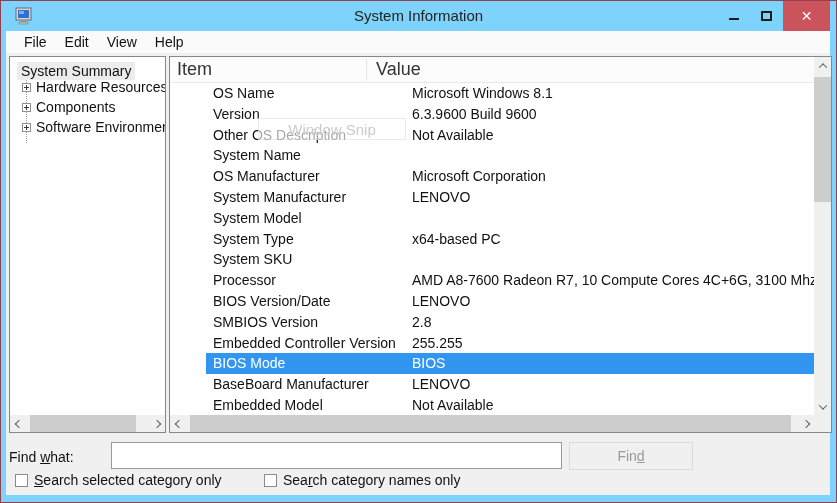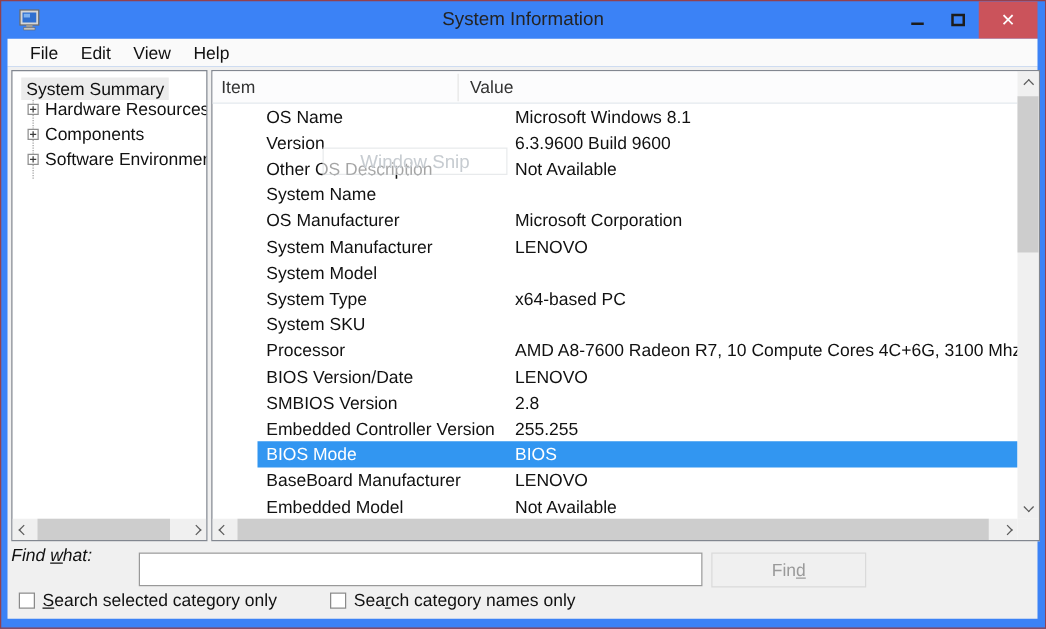--- a/index.html
+++ b/index.html
@@ -1,19 +1,19 @@
 <!DOCTYPE html>
 <html><head>
 <meta charset="utf-8">
 <style>
   * { margin:0; padding:0; box-sizing:border-box; }
   body { background:#333; font-family:"Liberation Sans", sans-serif; }
   .window{
     position:relative; width:837px; height:503px;
-    background:#3b82f6; border:1px solid #93404e; overflow:hidden;
+    background:#7dd3fc; border:1px solid #93404e; overflow:hidden;
     font-family:"Liberation Sans", sans-serif;
   }
   
   .titlebar{ position:absolute; top:0; left:0; right:0; height:30px; }
   .app-icon{ position:absolute; left:14px; top:6px; width:17px; height:18px; }
   .title-text{ position:absolute; left:0; right:0; top:0; height:30px; line-height:30px;
     text-align:center; font-size:15px; color:#232323; }
   .caption-btns{ position:absolute; right:6px; top:0; height:30px; display:flex; }
   .cap-btn{ height:30px; display:flex; align-items:center; justify-content:center; cursor:default; }
   .btn-min,.btn-max{ width:33px; }
@@ -35,21 +35,21 @@
     padding:1px 4px; background:#ececec; }
   .tree-item{ position:absolute; left:26px; font-size:14px; color:#111; white-space:nowrap; }
   .tree-line{ position:absolute; left:16px; top:20px; height:66px; border-left:1px dotted #a0a0a0; }
   .expander{ position:absolute; left:12px; width:9px; height:9px; background:#fff;
     border:1px solid #8f8f8f; }
   .expander::before{ content:""; position:absolute; left:1px; top:3px; width:5px; height:1px; background:#3c3c3c; }
   .expander::after{ content:""; position:absolute; left:3px; top:1px; width:1px; height:5px; background:#3c3c3c; }
   
   .right-pane{ left:163px; top:3px; width:663px; height:377px; overflow:hidden; }
   .list-header{ position:absolute; left:0; top:0; width:644px; height:26px; background:#fcfcfd;
-    border-bottom:1px solid #e4e9ee; font-size:14px; color:#333; }
+    border-bottom:1px solid #e4e9ee; font-size:18px; color:#333; }
   .hdr-item{ position:absolute; left:7px; top:0; line-height:25px; }
   .hdr-value{ position:absolute; left:206px; top:0; line-height:25px; }
   .hdr-divider{ position:absolute; left:196px; top:2px; width:1px; height:22px; background:#e5e5e5; }
   .rows{ position:absolute; left:0; top:26px; width:644px;padding-left:36px; }
   .row{ position:relative; height:20.8px; line-height:20.8px; font-size:14px; color:#111;
     white-space:nowrap; overflow:hidden; }
   .row .cell-item{ position:absolute; left:7px; }
   .row .cell-value{ position:absolute; left:206px; }
   .row .cell-value2{ position:absolute; left:301px;margin-top:37px; }
   .row.selected{ background:#3296f1; color:#fff; }
@@ -66,21 +66,21 @@
   .right-pane .hsb{ width:644px; }
   .left-pane .hsb{ width:155px; }
   .corner{ position:absolute; right:0; bottom:0; width:17px; height:17px; background:#f0f0f0; }
   .sb-arrow{ position:absolute; width:17px; height:17px; display:flex; align-items:center; justify-content:center; }
   .chev{ width:6px; height:6px; border-left:1px solid #5b5b5b; border-bottom:1px solid #5b5b5b; }
   .chev-up{ transform:rotate(135deg) translate(1px,-1px); }
   .chev-down{ transform:rotate(-45deg) translate(1px,-1px); }
   .chev-left{ transform:rotate(45deg); }
   .chev-right{ transform:rotate(225deg); }
   
-  .find-label{ position:absolute; left:3px; top:378px; height:26px; line-height:26px; font-size:14px; color:#111;font-style:italic; }
+  .find-label{ position:absolute; left:3px; top:391px; height:26px; line-height:26px; font-size:14px; color:#111; }
   .find-input{ position:absolute; left:105px; top:389px; width:451px; height:27px;
     background:#fff; border:1px solid #999; font-size:14px; padding:0 5px;
     font-family:"Liberation Sans", sans-serif; }
   .btn{ position:absolute; top:389px; height:28px; font-size:14px; text-align:center; line-height:26px; }
   .btn-find{ left:563px; width:124px; background:#f0f0f0; border:1px solid #dadada; color:#9a9a9a; }
   .btn-closefind{ left:695px; width:120px; background:#f3f3f3; border:1px solid #6f6f6f; color:#1a1a1a; }
   .mn{ text-decoration:underline; }
   .cb-row{ position:absolute; top:419px; height:18px; left:0; right:0; font-size:14px; color:#111; }
   .cb-group{ position:absolute; display:flex; align-items:center; }
   .cb-box{ width:13px; height:13px; background:#fff; border:1px solid #8a8a8a; margin-right:6px; flex:none; }

